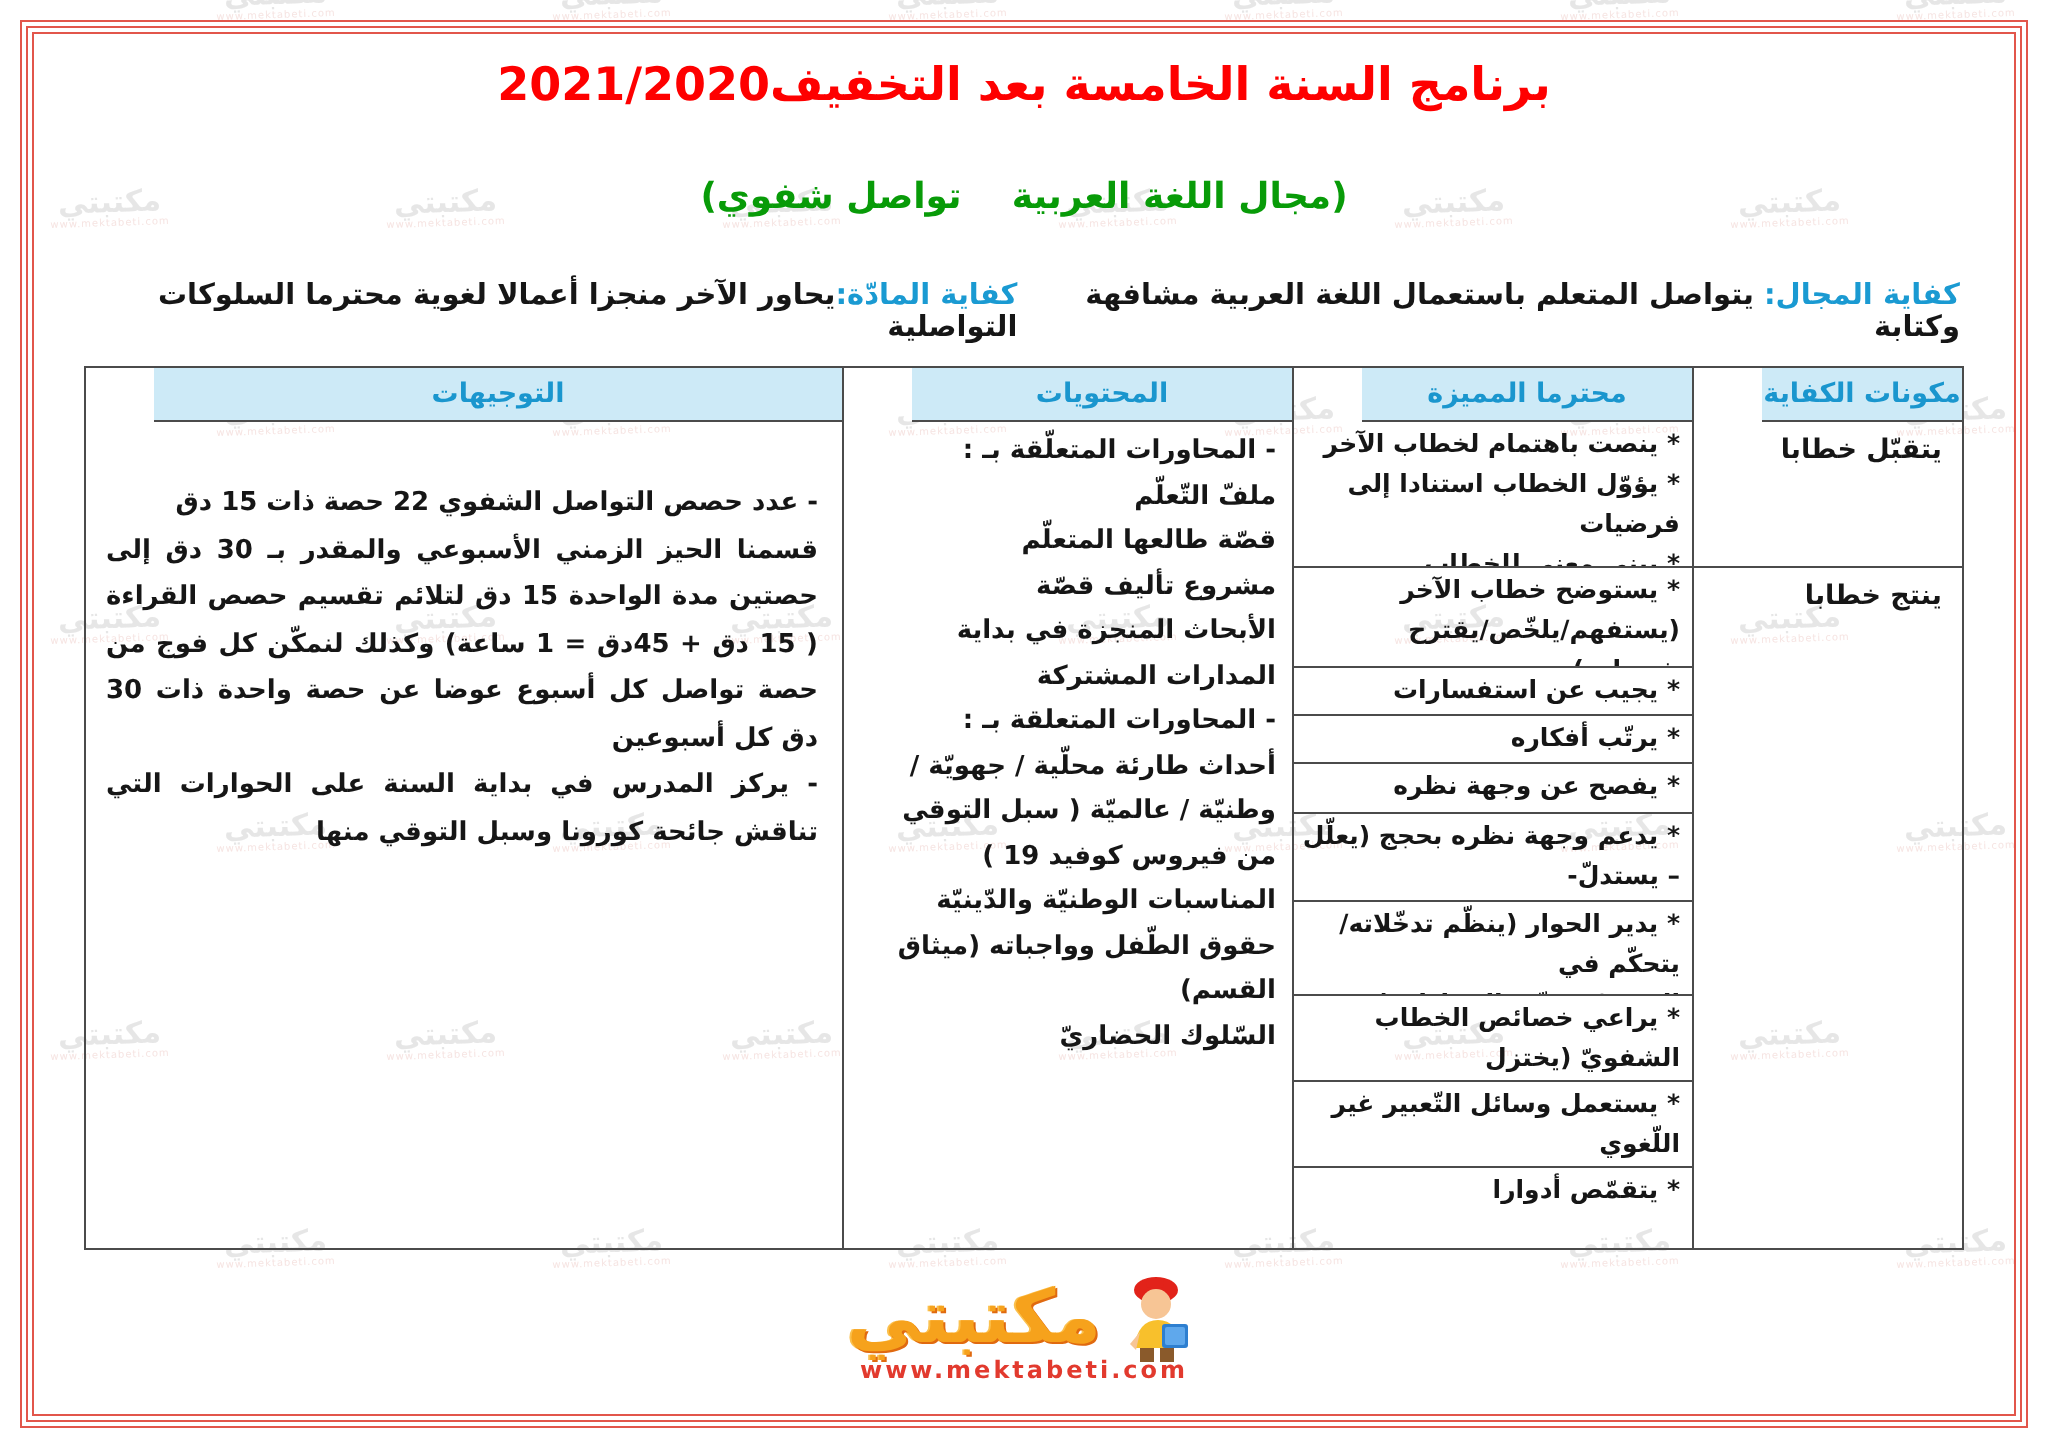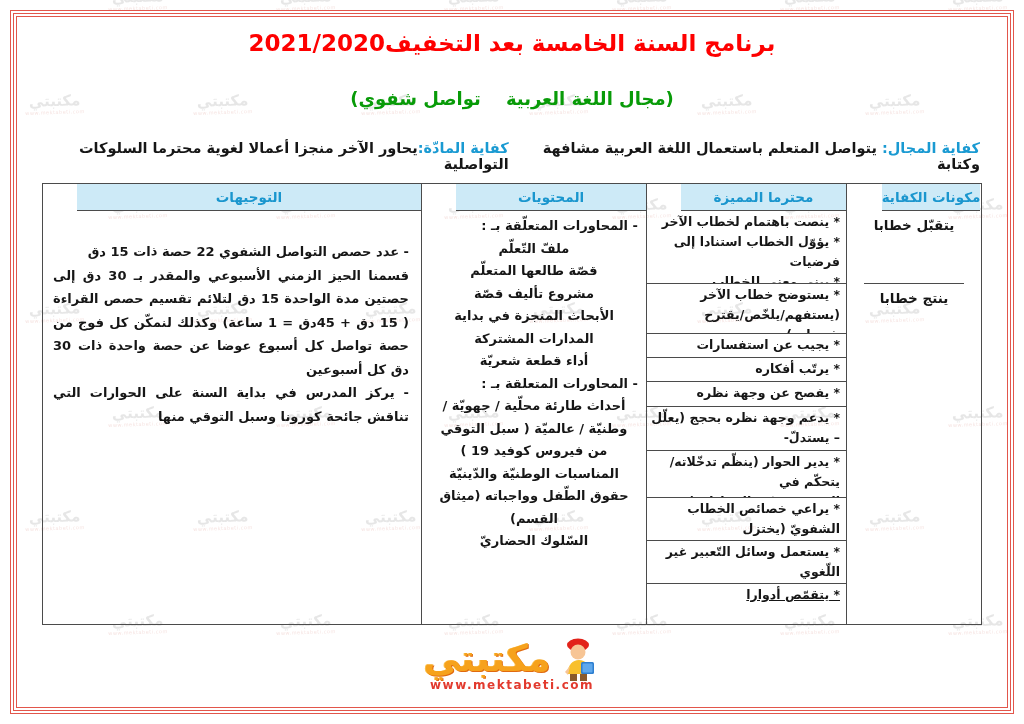--- a/index.html
+++ b/index.html
@@ -52,21 +52,21 @@
   .sched-table {
     position:absolute; top:183px; right:42px;
     width:940px; height:442px;
     border:1px solid #4b4b4b;
     display:flex; flex-direction:row; 
     background:transparent;
     color:#161616;
   }
   .col { display:flex; flex-direction:column; }
   .col:not(:last-child){ border-inline-end:1px solid #4b4b4b; }
-  .col-components { width:135px;align-items:center; }
+  .col-components { width:135px; }
   .col-objectives { width:200px; }
   .col-contents  { width:225px; }
   .col-guidelines{ flex:1; }
 
   .th {
     height:27px; flex:0 0 27px;
     background:#cdeaf7; color:#1a96ce;
     font-size:13.5px; font-weight:700;
     display:flex; align-items:center; justify-content:center;
     border-bottom:1px solid #4b4b4b;
@@ -87,25 +87,25 @@
   }
   .obj-cell:nth-child(1){ height:73px; }
   .obj-cell:nth-child(2){ height:50px; }
   .obj-cell:nth-child(3){ height:24px; }
   .obj-cell:nth-child(4){ height:24px; }
   .obj-cell:nth-child(5){ height:25px; }
   .obj-cell:nth-child(6){ height:44px; }
   .obj-cell:nth-child(7){ height:47px; }
   .obj-cell:nth-child(8){ height:43px; }
   .obj-cell:nth-child(9){ height:43px; }
-  .obj-cell:nth-child(10){ flex:1; border-bottom:none;text-decoration:underline; }
+  .obj-cell:nth-child(10){ flex:1; border-bottom:none; }
 
   .contents-cell { flex:1; padding:4px 8px; font-size:13px; font-weight:700; line-height:22.5px; }
   .c-head { text-align:right; }
-  .c-items div { text-align:center; }
+  .c-items div { text-align:right; }
 
   .guidelines-cell { flex:1; padding:5px 12px 0 10px; font-size:13px; font-weight:700; line-height:23.5px;margin-top:24px; }
   .guidelines-cell p { text-align:justify; text-align-last:right; margin:0; }
 
   
   .footer { position:absolute; top:636px; right:0; left:0; display:flex; flex-direction:column; align-items:center; z-index:2; }
   .logo-row { display:flex; align-items:center; gap:6px; }
   .logo-text {
     font-size:37px; font-weight:700; color:#f6a21c; line-height:40px;
     text-shadow:1px 1px 0 #e06a10, -1px 0 0 #fbc04d;
@@ -351,21 +351,20 @@
       <div class="col col-contents">
         <div class="th">المحتويات</div>
         <div class="contents-cell">
           <div class="c-head">- المحاورات المتعلّقة بـ :</div>
           <div class="c-items">
 
           <div>ملفّ التّعلّم</div>
               <div>قصّة طالعها المتعلّم</div>
               <div>مشروع تأليف قصّة</div>
               <div>الأبحاث المنجزة في بداية المدارات المشتركة</div>
-              <div>أداء قطعة شعريّة</div>
             </div>
           <div class="c-head">- المحاورات المتعلقة بـ :</div>
           <div class="c-items">
 
           <div>أحداث طارئة محلّية / جهويّة / وطنيّة / عالميّة ( سبل التوقي من فيروس كوفيد 19 )</div>
               <div>المناسبات الوطنيّة والدّينيّة</div>
               <div>حقوق الطّفل وواجباته (ميثاق القسم)</div>
               <div>السّلوك الحضاريّ</div>
             </div>
         </div>

